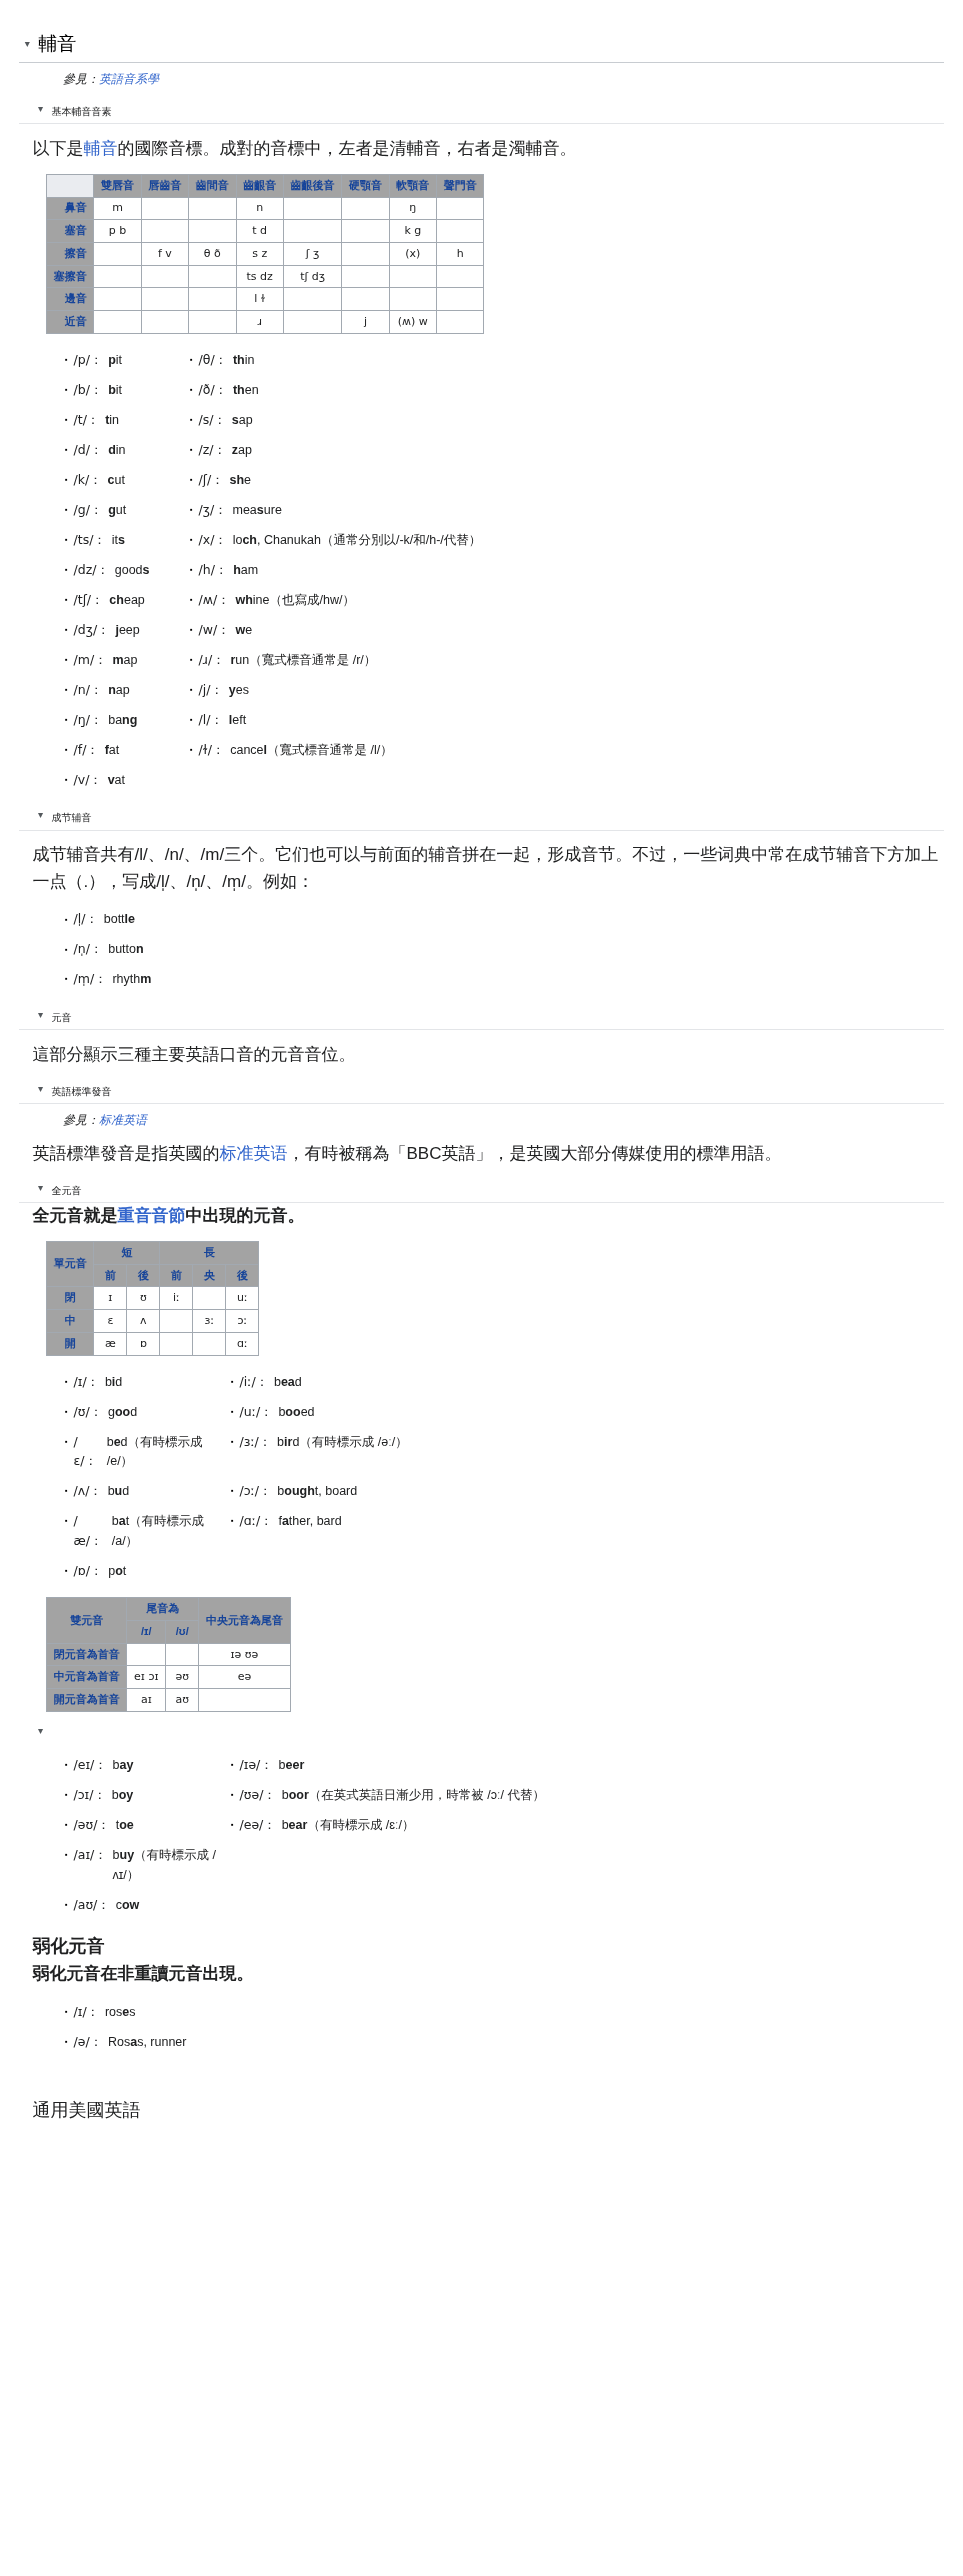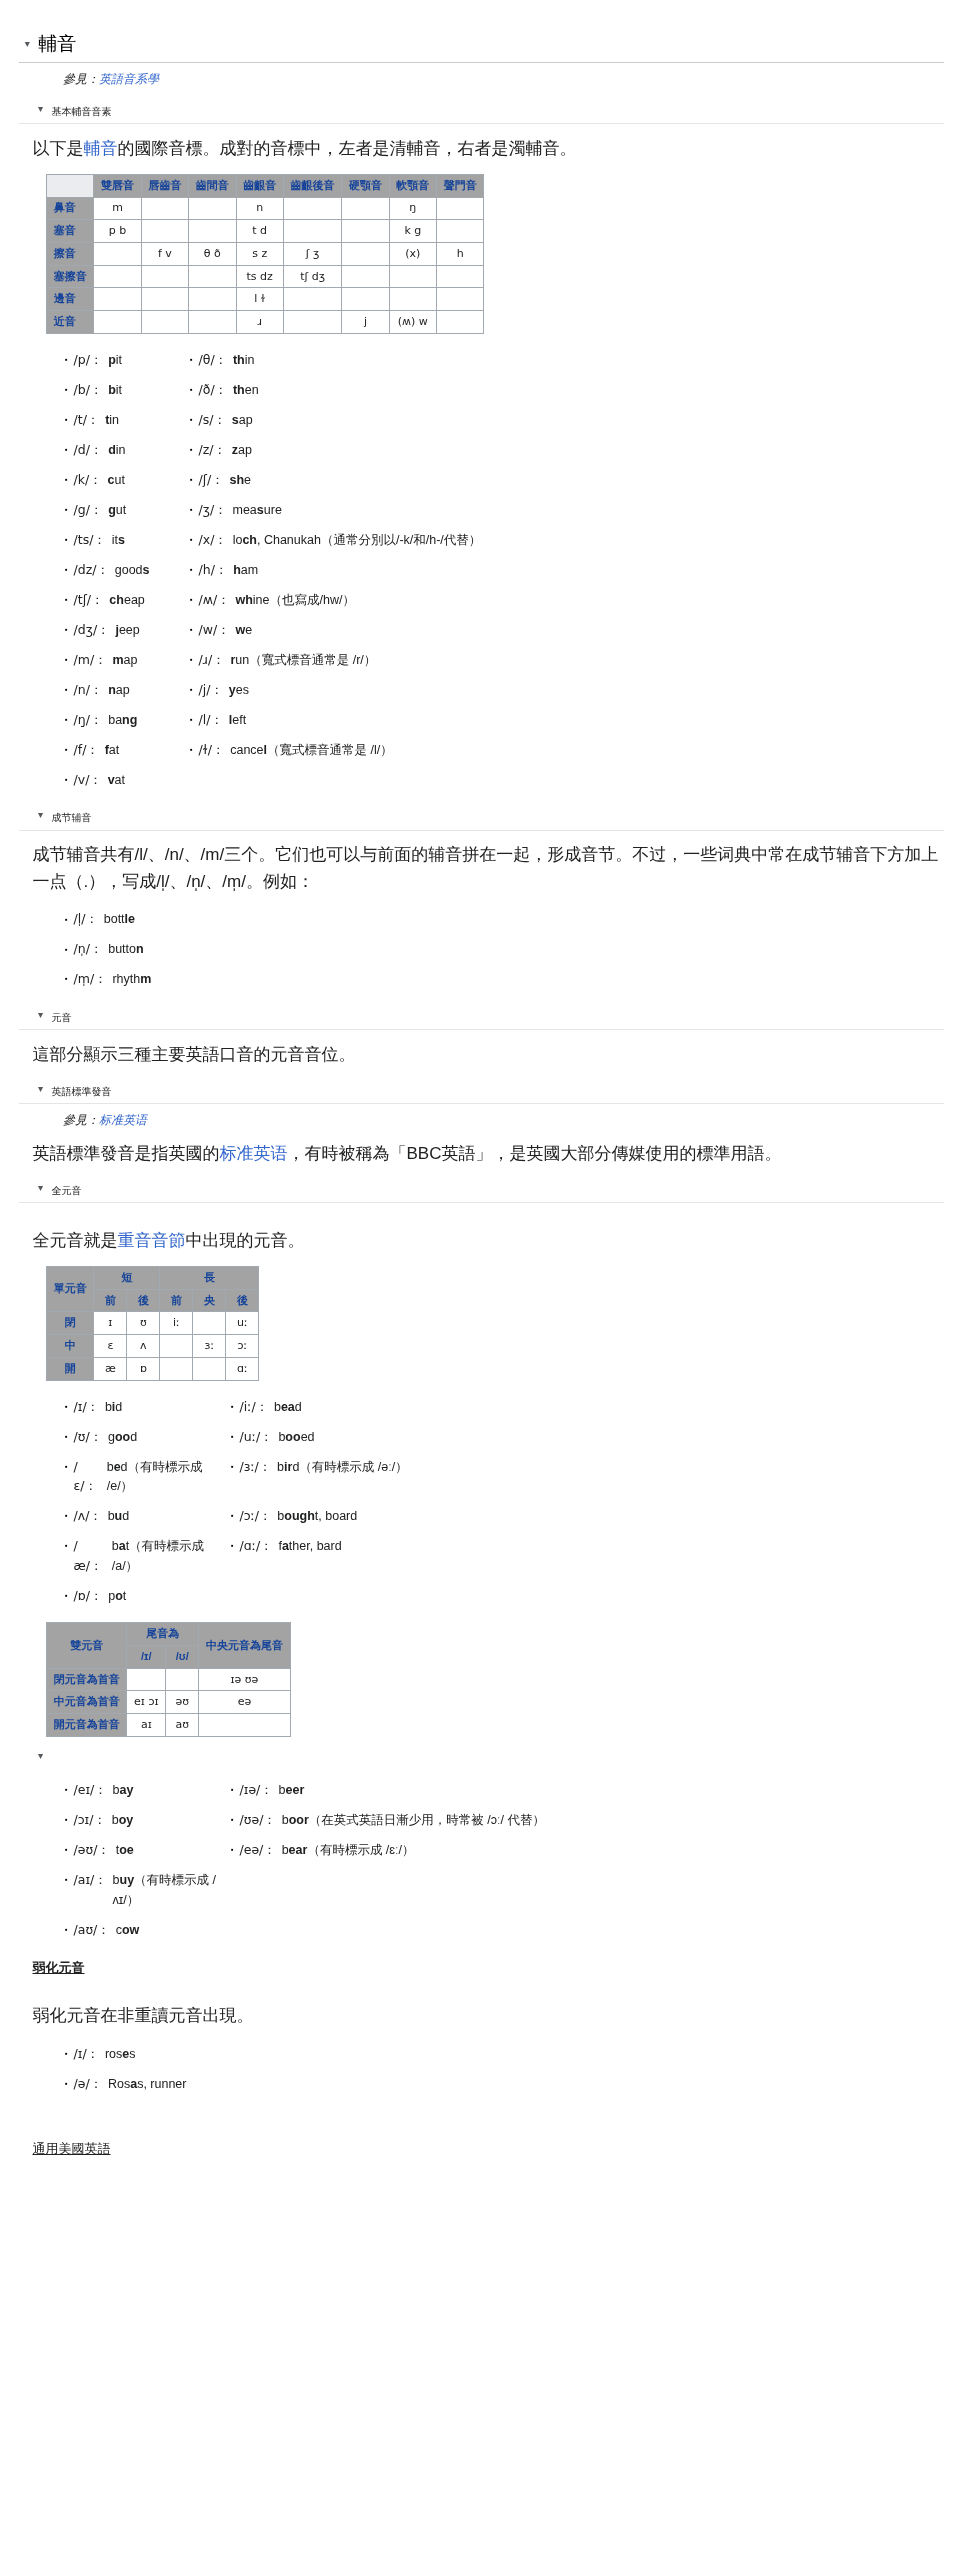--- a/index.html
+++ b/index.html
@@ -37,26 +37,25 @@
     font-style: italic;
     font-size: 12px;
     margin: 6.7px 0 0 44px;
     color: #202122;
   }
   a.link { color: #3366cc; text-decoration: none; }
   p.para {
     margin: 11.6px 0 0 13.5px;
     font-size: 17px;
   }
-  p.para.tight { margin-top: 25px; }
+  p.para.tight { margin-top: 0; font-weight: bold; }
   .plain-head {
     margin: 13.5px 0 0 13.5px;
     font-weight: bold;
-    font-size: 13px;
-    text-decoration: underline;
+    font-size: 18px;
   }
   .plain-head.norm { font-weight: normal; margin-top: 40px; }
 
   table.wt {
     border-collapse: collapse;
     margin: 11.6px 0 0 27px;
     background: #f8f9fa;
     font-size: 11px;
     color: #202122;
   }
@@ -71,21 +70,21 @@
     background: #a3a3a3;
     color: #16449a;
     font-weight: bold;
     white-space: nowrap;
   }
   table.wt td {
     background: #ffffff;
     min-width: 33px;
     font-family: "DejaVu Sans", "Liberation Sans", sans-serif;
   }
-  table.wt th.rowh { text-align: left; }
+  table.wt th.rowh { text-align: right; }
   table.wt th.corner { background:#eaecf0; }
 
   ul.phon {
     margin: 11.6px 0 0 0;
     padding: 0;
     list-style: none;
   }
   ul.phon li.row {
     display: flex;
     margin: 0 0 0 0;

